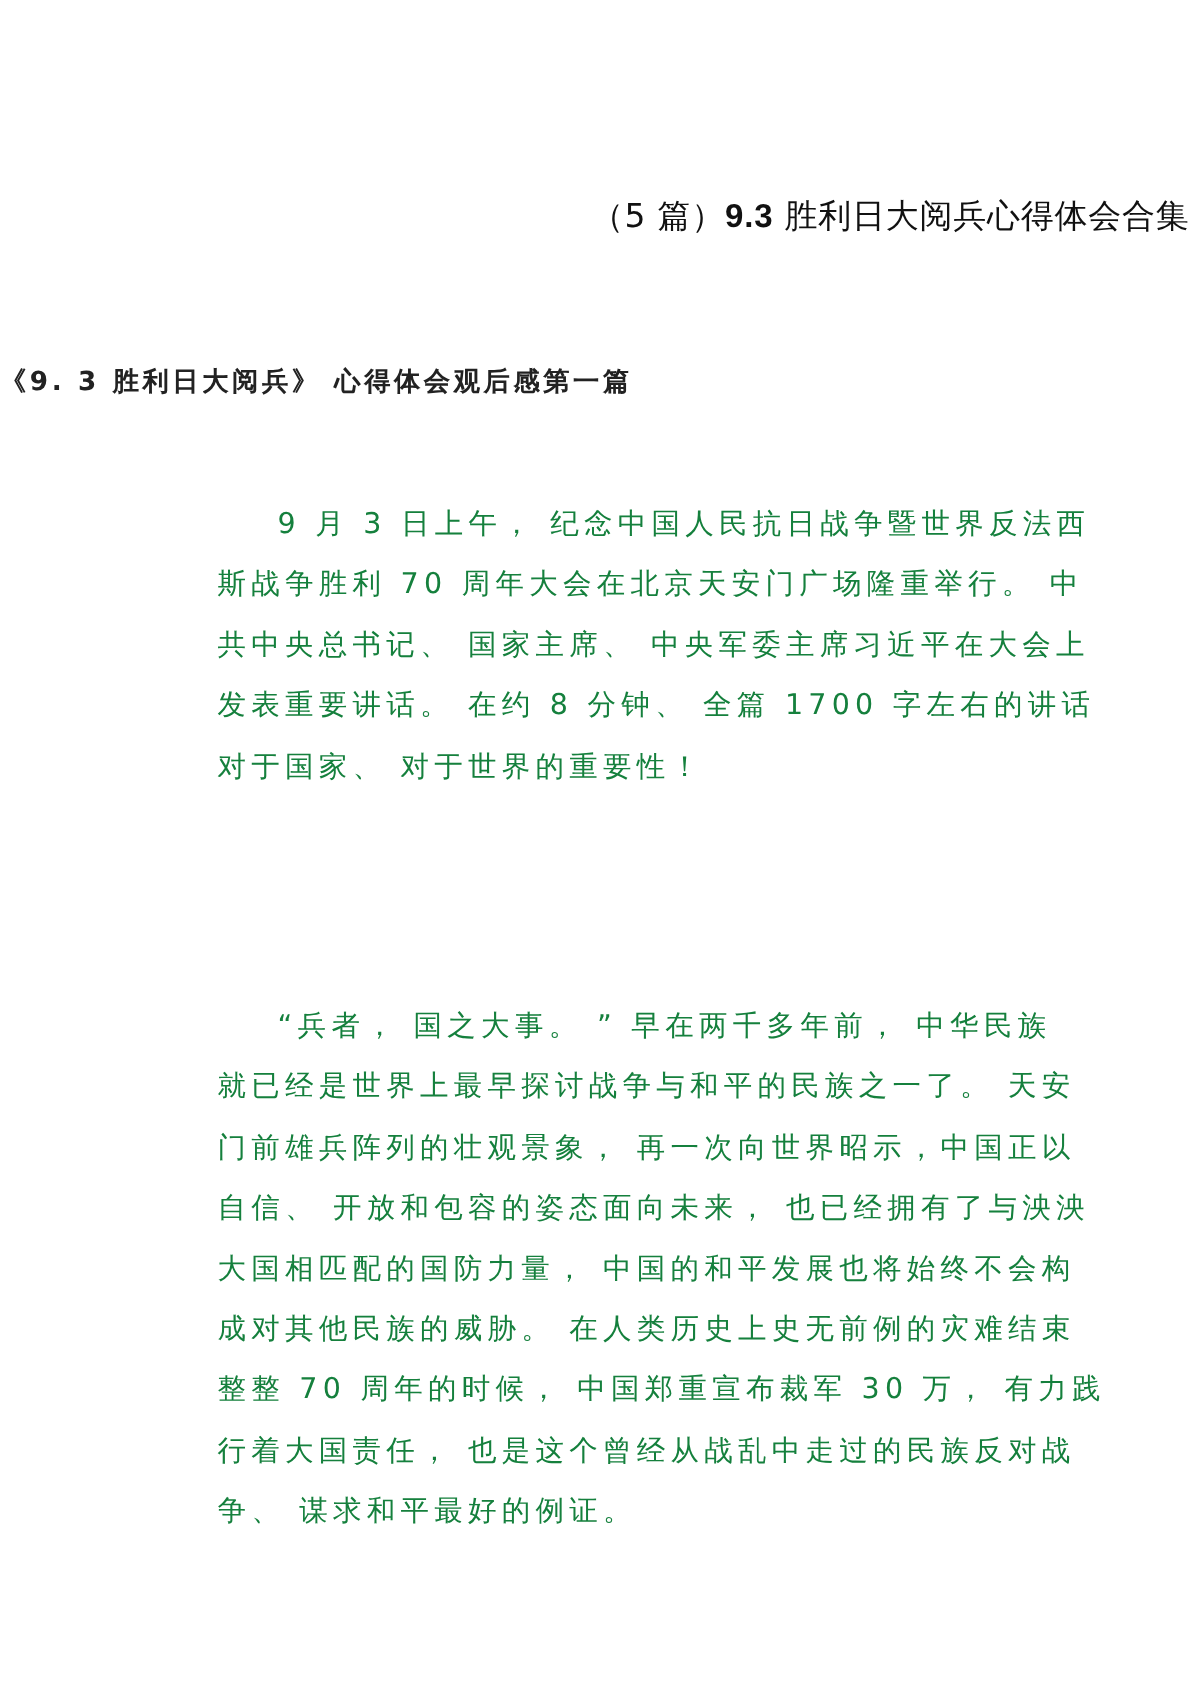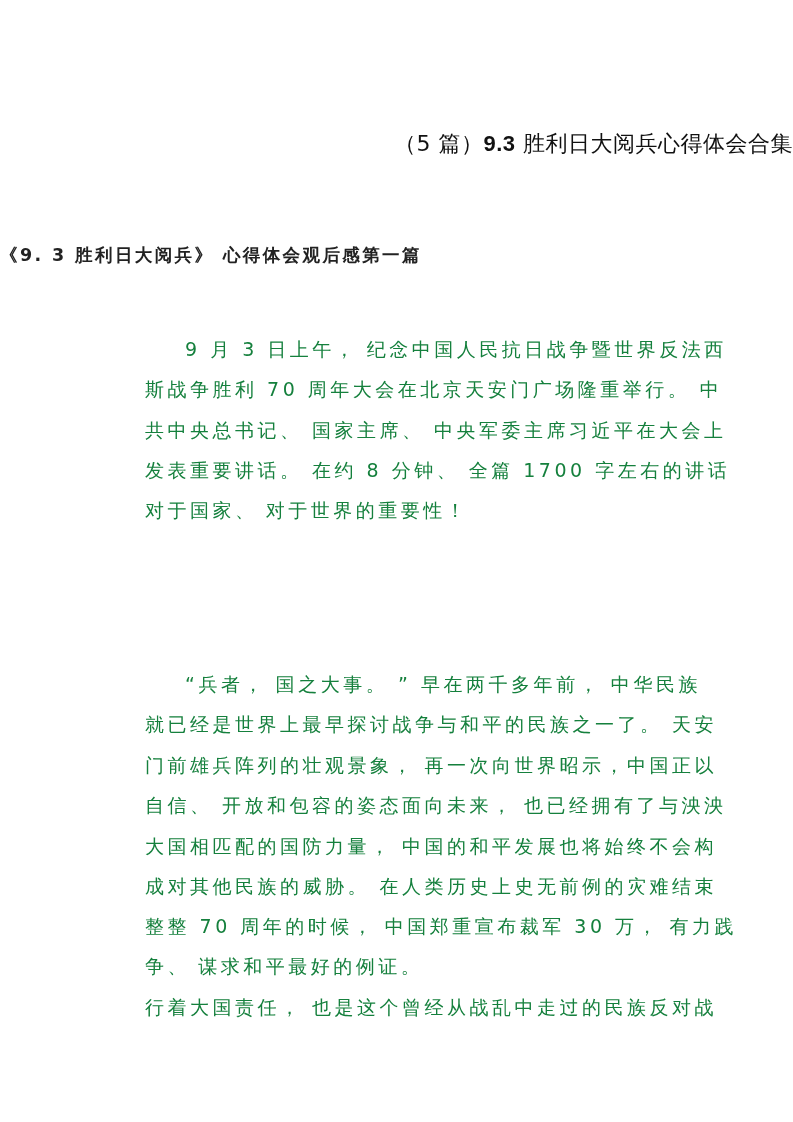--- a/index.html
+++ b/index.html
@@ -66,21 +66,20 @@
       color: #15803d;
     }
     .para .line {
       display: block;
       white-space: nowrap;
       height: 40.4px;
       text-align-last: justify;
     }
     .para .line.last {
       text-align-last: left;
-      font-family: Liberation Serif, serif;
     }
     .para .line.indent {
       padding-left: 40px;
     }
     .para1 { top: 317px; }
     .para2 { top: 652px; }
   </style>
 </head>
 <body>
 
@@ -101,17 +100,17 @@
   </div>
 
   <div class="para para2">
     <span class="line indent">“兵者， 国之大事。 ” 早在两千多年前， 中华民族</span>
     <span class="line">就已经是世界上最早探讨战争与和平的民族之一了。 天安</span>
     <span class="line">门前雄兵阵列的壮观景象， 再一次向世界昭示，中国正以</span>
     <span class="line">自信、 开放和包容的姿态面向未来， 也已经拥有了与泱泱</span>
     <span class="line">大国相匹配的国防力量， 中国的和平发展也将始终不会构</span>
     <span class="line">成对其他民族的威胁。 在人类历史上史无前例的灾难结束</span>
     <span class="line">整整 70 周年的时候， 中国郑重宣布裁军 30 万， 有力践</span>
+    <span class="line">行着大国责任， 也是这个曾经从战乱中走过的民族反对战</span>
     <span class="line last">争、 谋求和平最好的例证。</span>
-    <span class="line">行着大国责任， 也是这个曾经从战乱中走过的民族反对战</span>
   </div>
 
 </div>
 
 </body></html>

